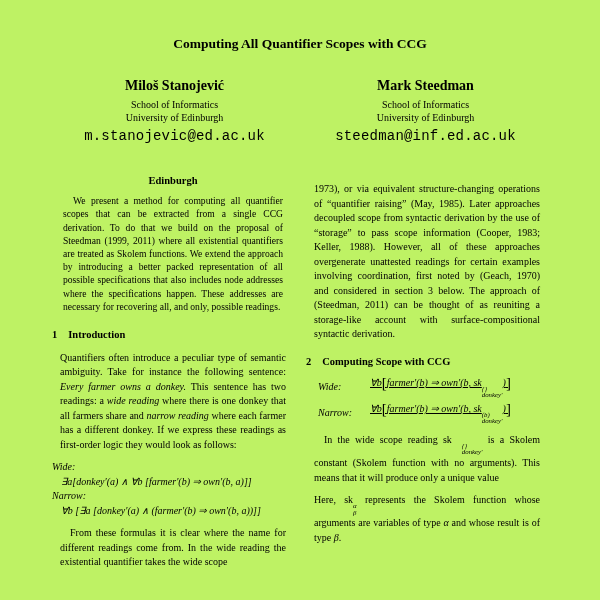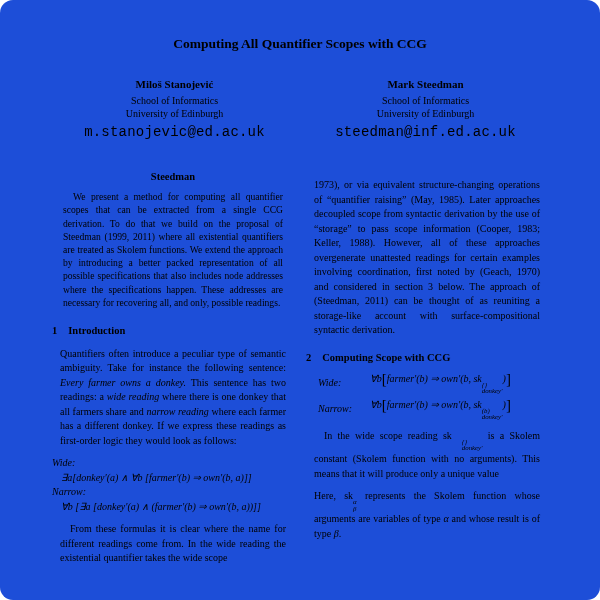--- a/index.html
+++ b/index.html
@@ -1,45 +1,44 @@
 <!DOCTYPE html>
 <html><head>
 <meta charset="utf-8">
 <style>
   html, body { margin: 0; padding: 0; background: #ffffff; }
   body { width: 600px; height: 600px; overflow: hidden; }
   .page {
     width: 600px; height: 600px; box-sizing: border-box;
     padding: 30px 52px 0 52px;
     font-family: "Liberation Serif", serif; color: #000;
-    background: #1d4ed8;
-    border-radius: 13px;
+    background: #bef264;
   }
   .title { font-size: 13.5px; font-weight: bold; text-align: center; margin: 6px 0 26px 0; }
   .authors { display: flex; justify-content: center; gap: 56px; margin: 0 0 30px 0; }
   .author { width: 195px; text-align: center; }
-  .author-name { font-size: 11px; font-weight: bold; margin-bottom: 4px; }
+  .author-name { font-size: 14px; font-weight: bold; margin-bottom: 4px; }
   .author-affil { font-size: 10px; line-height: 13px; }
   .author-email { font-family: "Liberation Mono", monospace; font-size: 14px; margin-top: 4px; letter-spacing: 0.2px; }
   .columns { display: flex; gap: 12px; }
   .col { width: 242px; font-size: 10px; line-height: 14.5px; text-align: justify; }
   .abstract { padding: 0 11px; font-size: 9.6px; line-height: 13.2px; }
   .abstract-heading { text-align: center; font-weight: bold; font-size: 10.5px; margin: 0 0 7px 0; }
   .abstract p { margin: 0; text-indent: 10px; }
   .section-heading { display: flex; gap: 11px; font-size: 10.5px; font-weight: bold; margin: 13px 0 7px 0; text-align: left; }
   .section-heading.first { margin-top: 15px; }
   p.body { margin: 8px; }
   p.indent { text-indent: 10px; }
   .it { font-style: italic; }
   .formula-block { margin: 1px 0; }
   .f-label { font-style: italic; }
   .f-line { font-style: italic; padding-left: 9px; }
   .f2-line { display: flex; gap: 10px; padding-left: 12px; font-style: italic; align-items: center; margin: 3px 0; }
   .f2-label { width: 42px; flex: none; }
-  .math { white-space: nowrap; }
+  .math { white-space: nowrap; text-decoration: underline; }
   .tall { font-style: normal; font-size: 15px; line-height: 10px; vertical-align: -2px; }
   .supsub {
     display: inline-flex; flex-direction: column; align-items: flex-start;
     font-size: 6.8px; line-height: 6.8px; vertical-align: -4.5px; font-style: italic;
   }
 </style>
 </head>
 <body>
 
 <div class="page">
@@ -59,21 +58,21 @@
       <div class="author-affil">University of Edinburgh</div>
       <div class="author-email">steedman@inf.ed.ac.uk</div>
     </div>
   </div>
 
   <div class="columns">
 
     <div class="col">
 
       <div class="abstract">
-        <div class="abstract-heading">Steedman</div>
+        <div class="abstract-heading">Edinburgh</div>
         <p>We present a method for computing all quantifier scopes that can be extracted from a single CCG derivation. To do that we build on the proposal of Steedman (1999, 2011) where all existential quantifiers are treated as Skolem functions. We extend the approach by introducing a better packed representation of all possible specifications that also includes node addresses where the specifications happen. These addresses are necessary for recovering all, and only, possible readings.</p>
       </div>
 
       <h2 class="section-heading first">
         <span>1</span>
         <span>Introduction</span>
       </h2>
 
       <p class="body"><span>Quantifiers often introduce a peculiar type of semantic ambiguity.  Take for instance the following sentence: </span><span class="it">Every farmer owns a donkey.</span><span> This sentence has two readings: a </span><span class="it">wide reading</span><span> where there is one donkey that all farmers share and </span><span class="it">narrow reading</span><span> where each farmer has a different donkey.  If we express these readings as first-order logic they would look as follows:</span></p>
 

